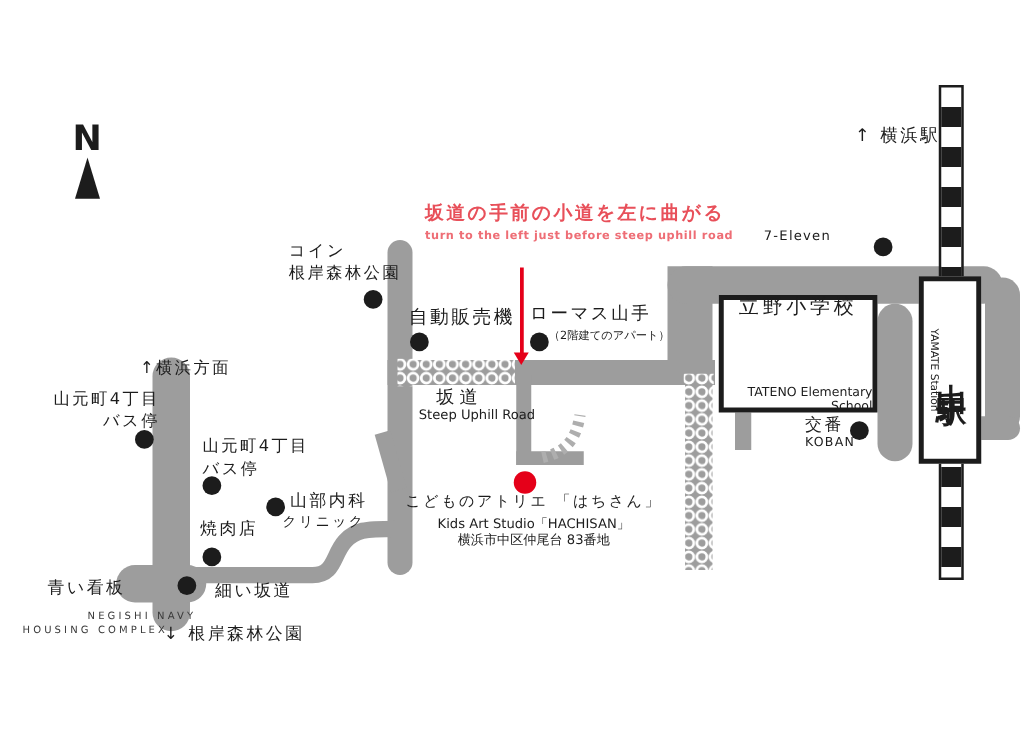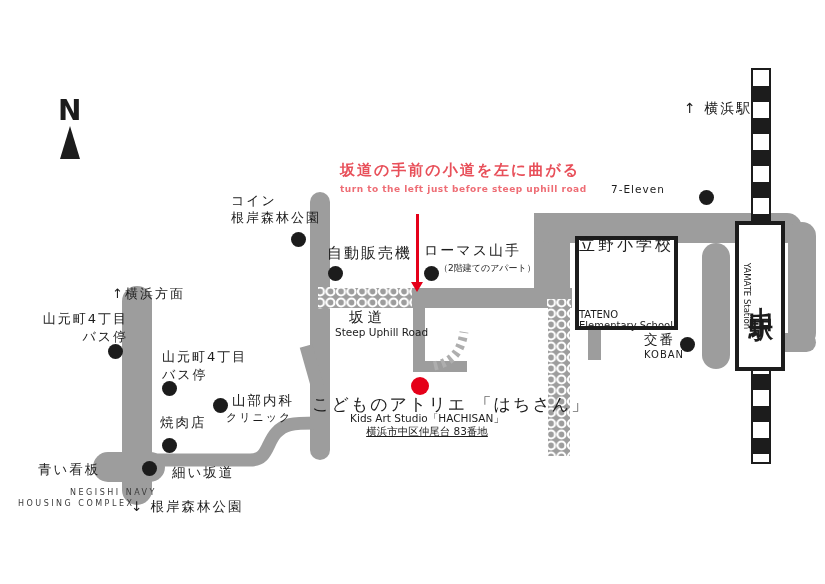--- a/index.html
+++ b/index.html
@@ -18,21 +18,21 @@
     position:absolute;left:751px;top:68px;width:16px;height:392px;z-index:2;
     background:repeating-linear-gradient(180deg,#ffffff 0 16px,#1c1c1c 16px 32px);
     border:2px solid #1c1c1c;
   }
   
   #route-arrow-line{position:absolute;left:416px;top:214px;width:3px;height:70px;background:#e50019;z-index:3;}
   #route-arrow-head{position:absolute;left:411px;top:282px;width:0;height:0;z-index:3;
     border-left:6px solid transparent;border-right:6px solid transparent;border-top:10px solid #e50019;}
   
   .map-box{position:absolute;background:#ffffff;border:4px solid #1c1c1c;z-index:4;box-sizing:border-box;}
-  #school-box{left:575px;top:236px;width:103px;height:94px;display:flex;flex-direction:column;justify-content:center;align-items:center;gap:5px;}
+  #school-box{left:575px;top:236px;width:127px;height:94px;display:flex;flex-direction:column;justify-content:center;align-items:center;gap:5px;text-align:right;}
   #station-box{left:735px;top:221px;width:50px;height:150px;}
   #station-jp{position:absolute;right:4px;top:50%;transform:translateY(-50%);writing-mode:vertical-rl;font-size:24px;letter-spacing:6px;font-weight:bold;}
   #station-en{position:absolute;left:3px;top:50%;transform:translateY(-50%);writing-mode:vertical-rl;font-size:8.5px;color:#1c1c1c;}
   .z5{z-index:5;}
   .red-dot{position:absolute;width:18px;height:18px;border-radius:50%;background:#e50019;z-index:5;}
   .small-caps{letter-spacing:2.5px;color:#3a3a3a;font-size:8px;line-height:11px;}
   .center{text-align:center;}
 </style>
 </head>
 <body>
@@ -122,23 +122,23 @@
   <div class="lbl z5 jp" style="left:28px;top:328px;width:100px;text-align:right;font-size:13px;">バス停</div>
 
   <div class="lbl z5 jp" style="left:162px;top:348px;font-size:13px;">山元町4丁目</div>
   <div class="lbl z5 jp" style="left:162px;top:366px;font-size:13px;">バス停</div>
 
   <div class="lbl z5 jp" style="left:160px;top:414px;font-size:13.5px;">焼肉店</div>
 
   <div class="lbl z5 jp" style="left:232px;top:392px;font-size:13.5px;">山部内科</div>
   <div class="lbl z5 jp" style="left:226px;top:410px;font-size:11px;">クリニック</div>
 
-  <div class="lbl z5 center" style="left:312px;top:393px;width:230px;font-size:17px;letter-spacing:2px;">こどものアトリエ 「はちさん」</div>
+  <div class="lbl z5 center" style="left:312px;top:393px;width:230px;font-size:12px;letter-spacing:2px;">こどものアトリエ 「はちさん」</div>
   <div class="lbl z5 center" style="left:312px;top:412px;width:230px;font-size:10.5px;">Kids Art Studio「HACHISAN」</div>
-  <div class="lbl z5 center" style="left:312px;top:425px;width:230px;font-size:10.5px;text-decoration:underline;">横浜市中区仲尾台 83番地</div>
+  <div class="lbl z5 center" style="left:312px;top:425px;width:230px;font-size:10.5px;">横浜市中区仲尾台 83番地</div>
 
   <div class="lbl z5 jp" style="left:38px;top:461px;font-size:13.5px;text-align:right;">青い看板</div>
   <div class="lbl z5 small-caps center" style="left:18px;top:487px;width:95px;margin-left:48px;">NEGISHI NAVY</div>
   <div class="lbl z5 small-caps center" style="left:18px;top:498px;width:95px;">HOUSING COMPLEX</div>
 
   <div class="lbl z5 jp" style="left:172px;top:464px;font-size:13.5px;">細い坂道</div>
   <div class="lbl z5 jp" style="left:131px;top:498px;font-size:13.5px;">↓ 根岸森林公園</div>
 
 </div>
 

